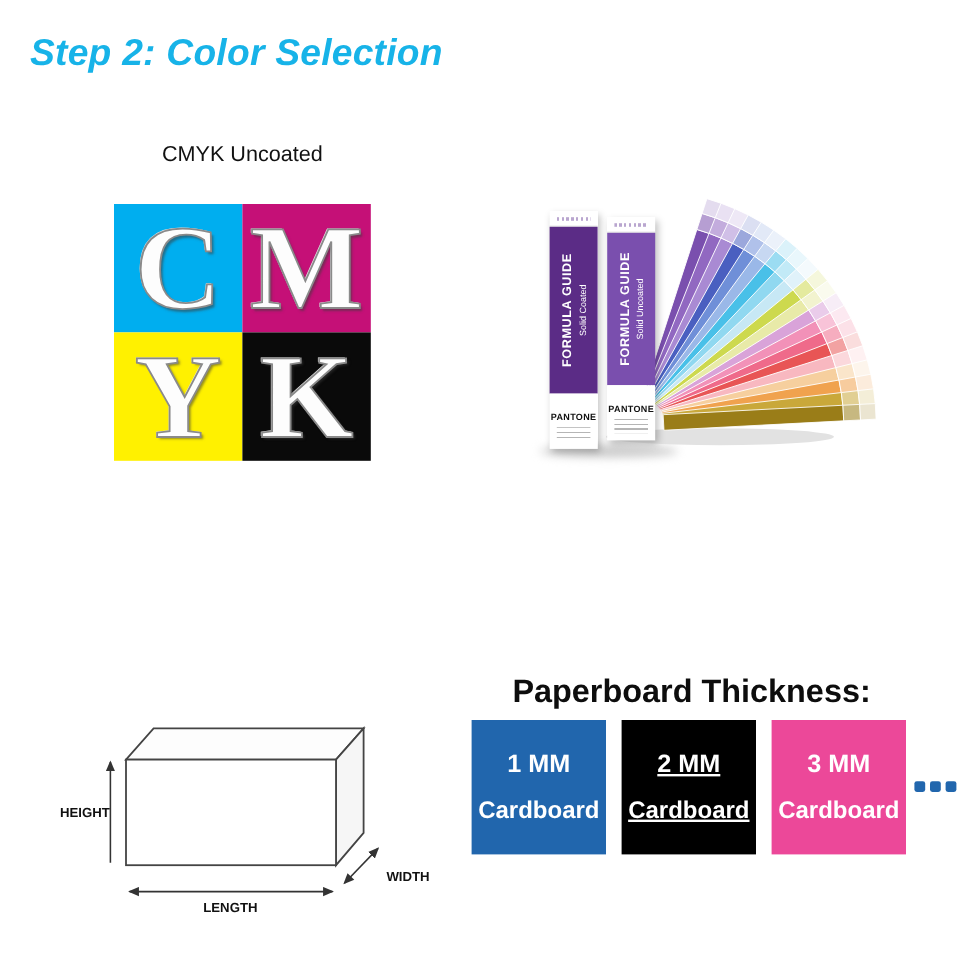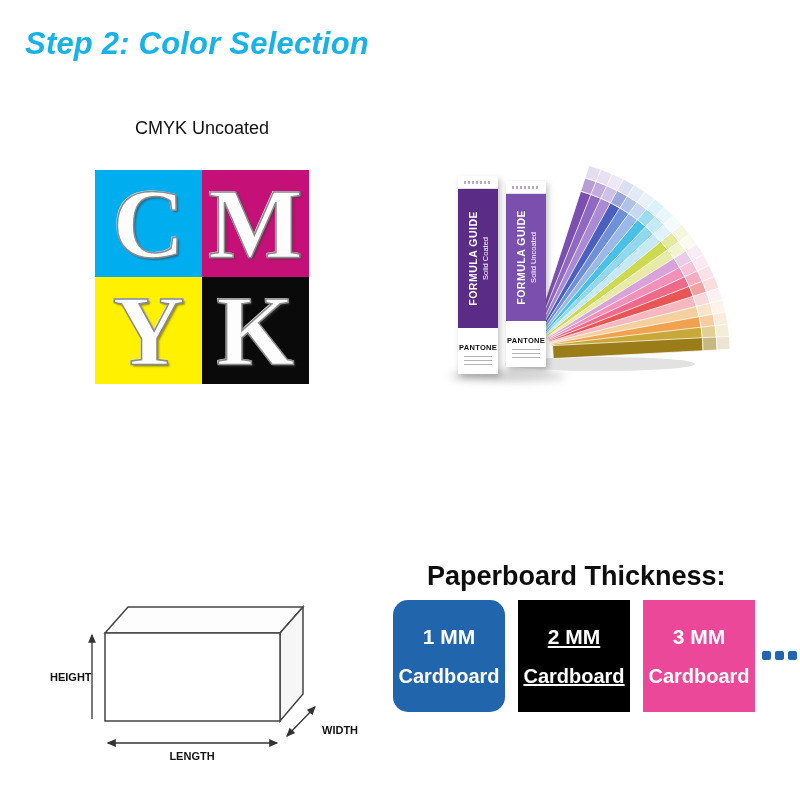--- a/index.html
+++ b/index.html
@@ -265,21 +265,21 @@
     <line x1="68" y1="150" x2="237" y2="150" stroke="#333" stroke-width="1.3" marker-start="url(#arrS)" marker-end="url(#arrE)"></line>
     <text x="152" y="167" class="dim-text" text-anchor="middle">LENGTH</text>
 
     <line x1="247" y1="143" x2="275" y2="114" stroke="#333" stroke-width="1.3" marker-start="url(#arrS)" marker-end="url(#arrE)"></line>
     <text x="282" y="141" class="dim-text">WIDTH</text>
   </svg>
 
   <div id="thickness-heading">Paperboard Thickness:</div>
 
   <div id="thickness-row">
-    <div class="thick-tile" style="background: rgb(33, 102, 173); border-radius: 15px;">
+    <div class="thick-tile" style="background: rgb(33, 102, 173);">
       <span class="thick-size">1 MM</span>
       <span class="thick-material">Cardboard</span>
     </div>
     <div class="thick-tile" style="background: #000000; text-decoration: underline;">
       <span class="thick-size">2 MM</span>
       <span class="thick-material">Cardboard</span>
     </div>
     <div class="thick-tile" style="background: #ec4899;">
       <span class="thick-size">3 MM</span>
       <span class="thick-material">Cardboard</span>

